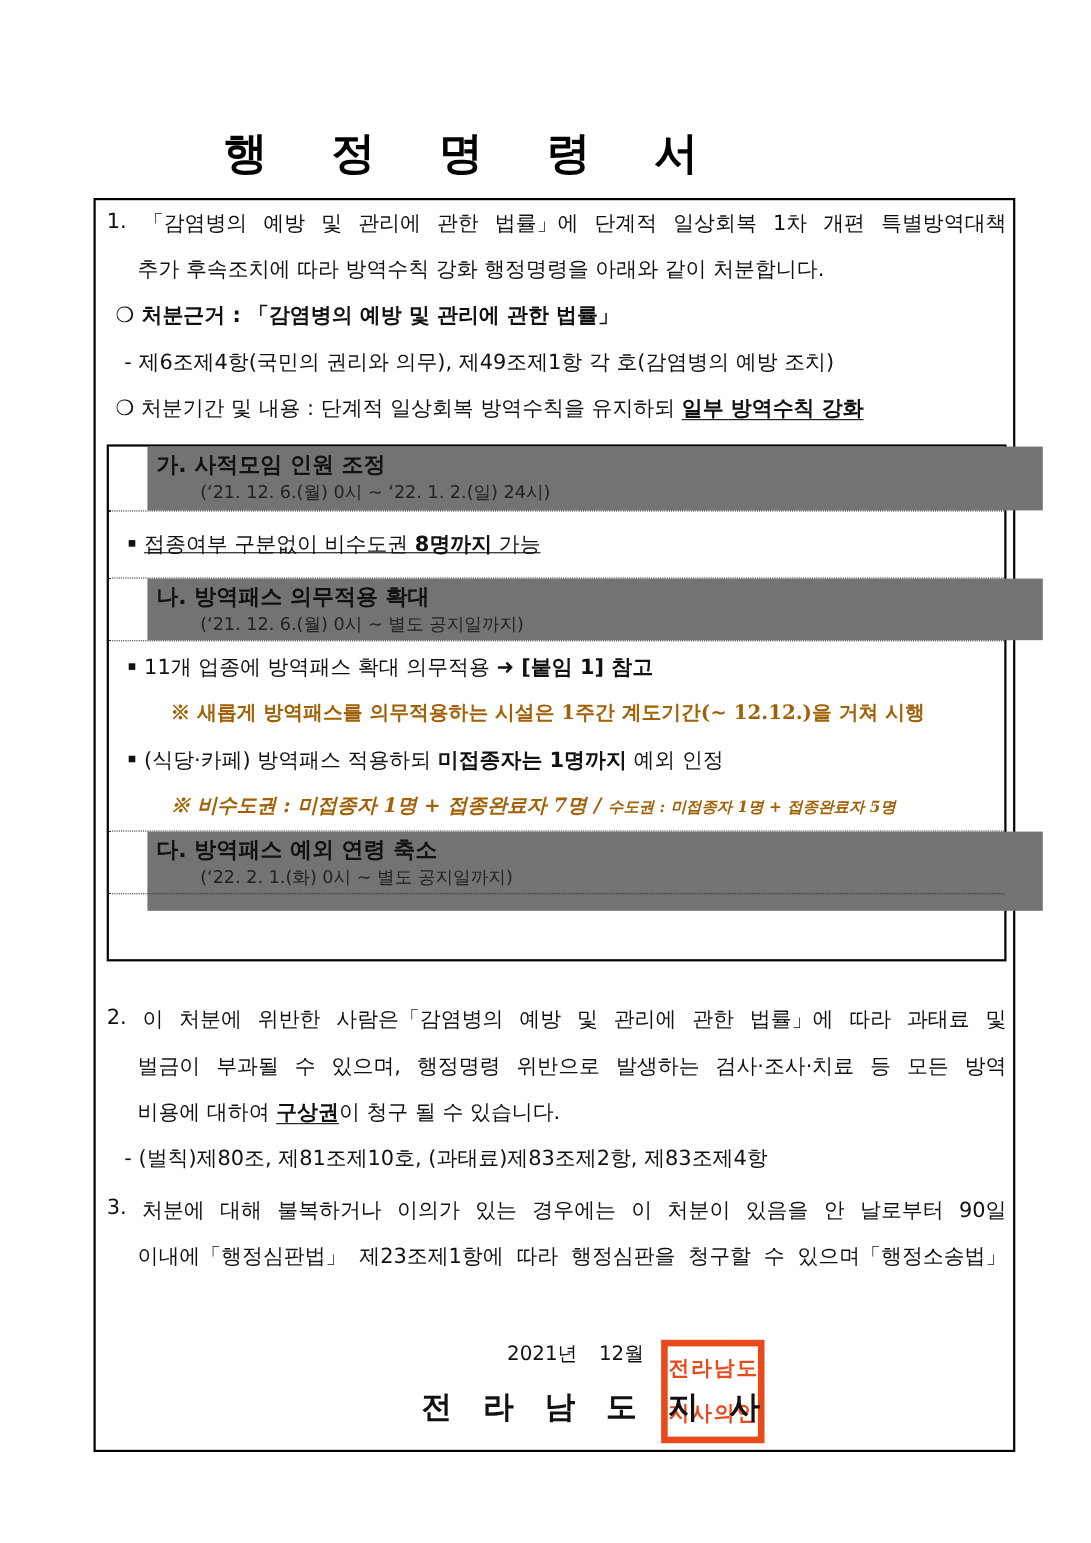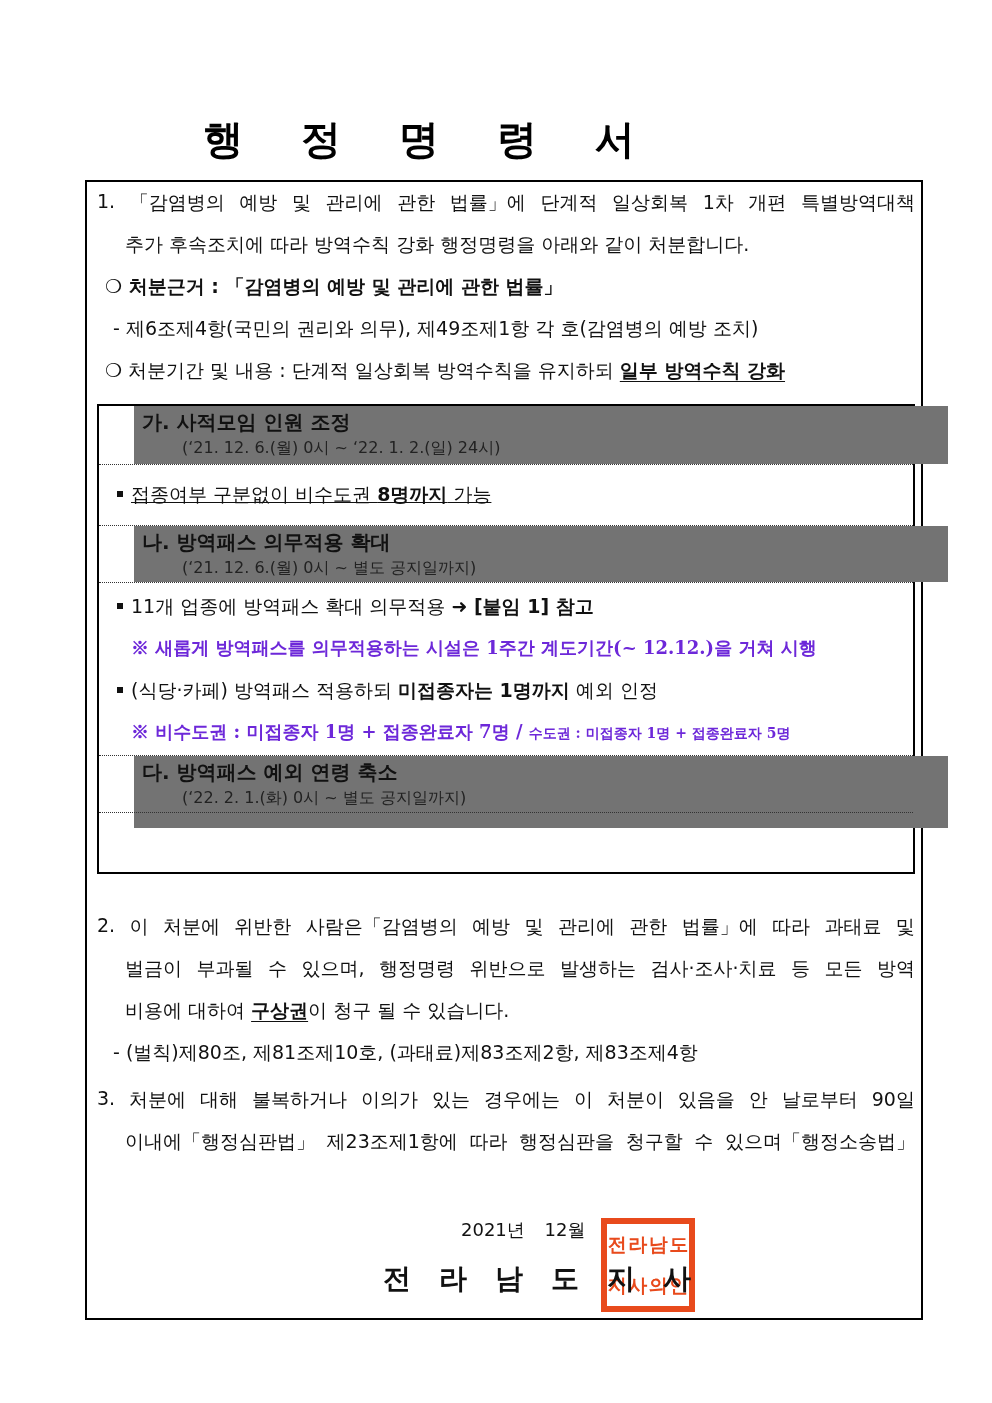--- a/index.html
+++ b/index.html
@@ -29,21 +29,21 @@
   .hdr {
     position: absolute; left: 0; width: 100%; background: #737373;
     box-sizing: border-box;
     margin-left: 35px;
   }
   .dot { position: absolute; left: 0; width: 100%; border-top: 1px dotted #333; }
   .hdr-title { position: absolute; left: 8px; top: 3px; font-size: 20px; font-weight: bold; color: #111; }
   .hdr-sub { position: absolute; left: 48px; top: 32px; font-size: 16px; color: #222; }
   .item { position: absolute; left: 18px; font-size: 19px; white-space: nowrap; }
   .sq { display: inline-block; width: 6px; height: 6px; background: #111; margin-right: 8px; vertical-align: middle; position: relative; top: -2px; }
-  .note { position: absolute; font-size: 18px; font-weight: bold; color: #6d28d9; white-space: nowrap; font-family: "DejaVu Serif", serif; }
+  .note { position: absolute; font-size: 18px; font-weight: bold; color: #a16207; white-space: nowrap; font-family: "DejaVu Serif", serif; margin-left: 24px; }
   .note .small { font-size: 14px; }
   .date { position: absolute; left: 338px; top: 1036px; font-size: 18px; word-spacing: 14px; margin-left: 36px; }
   .signer { position: absolute; left: 296px; top: 1078px; font-size: 28px; font-weight: bold; letter-spacing: 28px; font-family: "DejaVu Serif", serif; }
   .seal {
     position: absolute; left: 514px; top: 1036px; width: 94px; height: 94px;
     background: #E84A1C; box-sizing: border-box; padding: 6px;
   }
   .seal-inner {
     width: 100%; height: 100%; background: #fff; display: grid;
     grid-template-columns: repeat(4, 1fr); grid-template-rows: repeat(2, 1fr);
@@ -99,21 +99,21 @@
       <div class="hdr-sub">(‘21. 12. 6.(월) 0시 ~ 별도 공지일까지)</div>
     </div>
     <div class="dot" style="top:176px;"></div>
     <div class="item" style="top:188px;">
       <span class="sq"></span><span>11개 업종에 방역패스 확대 의무적용 </span><span class="b">➜ [붙임 1] 참고</span>
     </div>
     <div class="note" style="left:32px; top:230px;">※ 새롭게 방역패스를 의무적용하는 시설은 1주간 계도기간(~ 12.12.)을 거쳐 시행</div>
     <div class="item" style="top:272px;">
       <span class="sq"></span><span>(식당·카페) 방역패스 적용하되 </span><span class="b">미접종자는 1명까지</span><span> 예외 인정</span>
     </div>
-    <div class="note" style="left:32px; top:314px;">
+    <div class="note" style="left:32px; top:314px;font-style:italic;">
       <span>※ 비수도권 : 미접종자 1명 + 접종완료자 7명 / </span><span class="small">수도권 : 미접종자 1명 + 접종완료자 5명</span>
     </div>
     <div class="dot" style="top:349px;"></div>
 
     <div class="hdr" style="top:350px; height:72px;">
       <div class="hdr-title">다. 방역패스 예외 연령 축소</div>
       <div class="hdr-sub">(‘22. 2. 1.(화) 0시 ~ 별도 공지일까지)</div>
     </div>
     <div class="dot" style="top:406px;"></div>
   </div>

